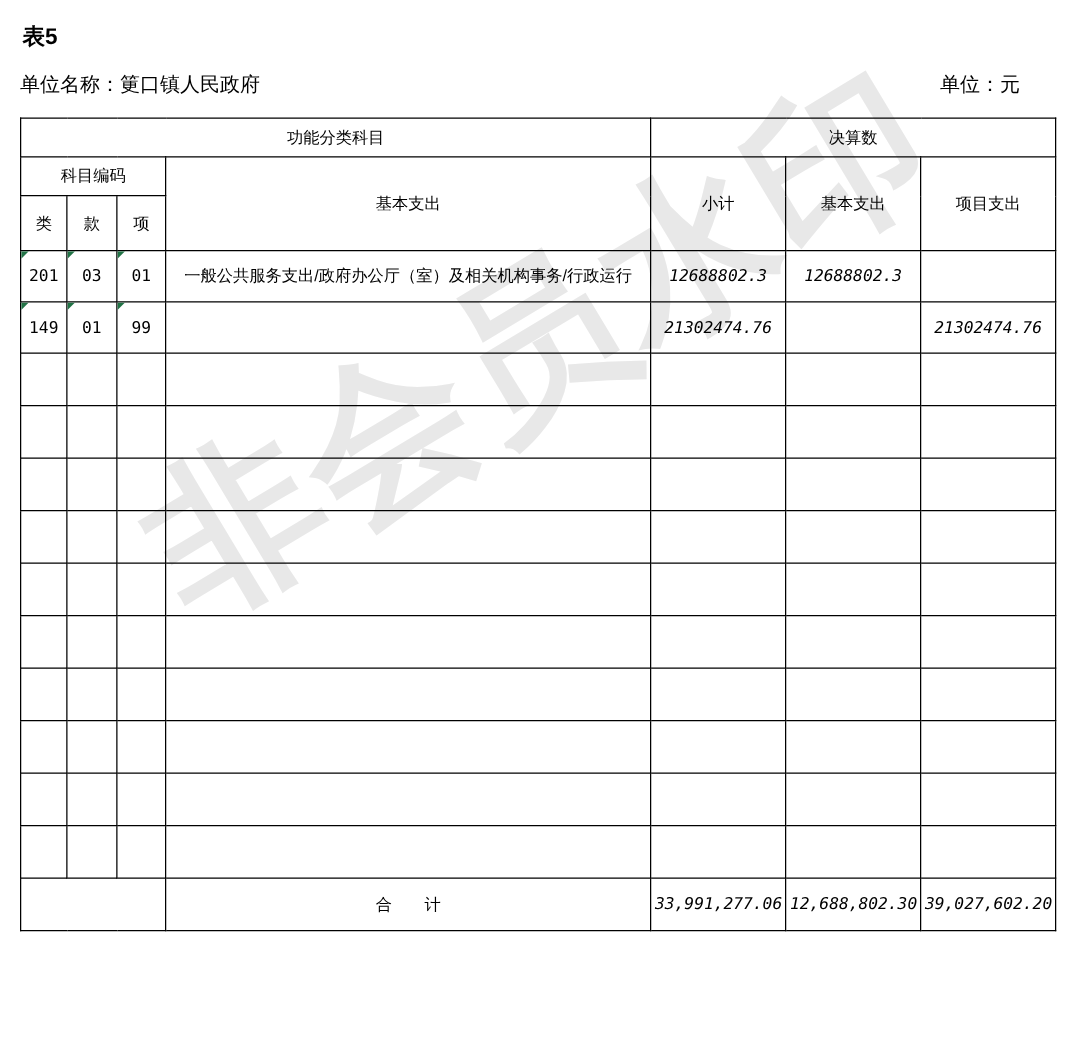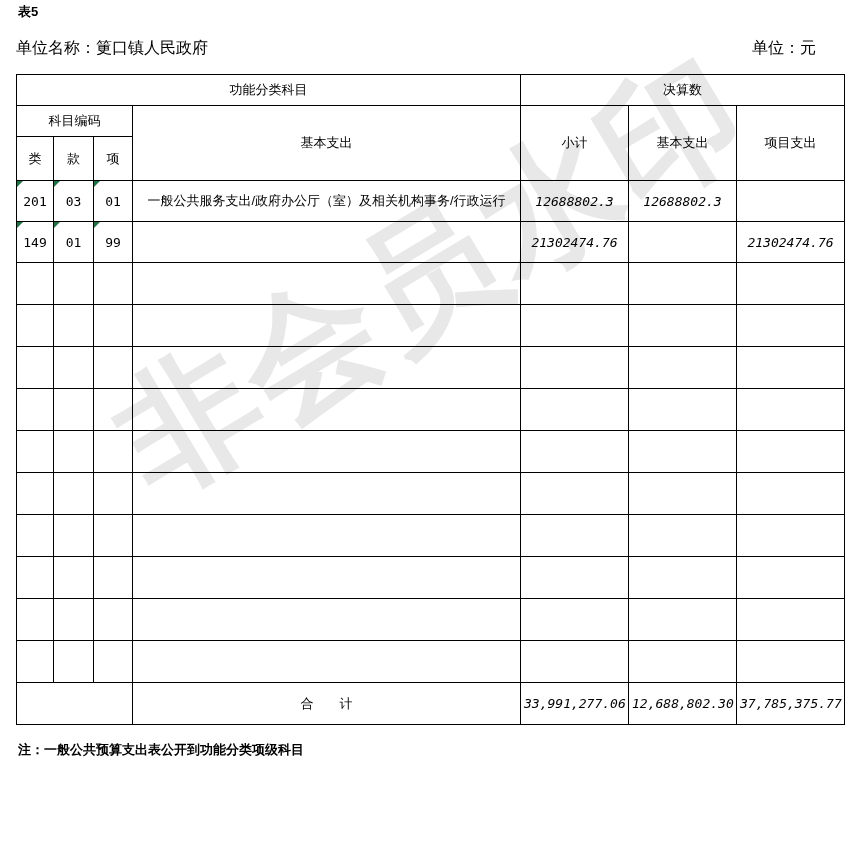--- a/index.html
+++ b/index.html
@@ -7,21 +7,21 @@
     width:860px;height:843px;background:#ffffff;position:relative;overflow:hidden;
     font-family:"Liberation Sans", sans-serif;color:#000;
   }
   .watermark{
     position:absolute;left:55px;top:145px;width:750px;height:260px;
     line-height:260px;text-align:center;font-size:138px;font-weight:bold;
     color:#e8e8e8;transform:rotate(-31deg);white-space:nowrap;
     z-index:0;pointer-events:none;letter-spacing:2px;
   }
   .content{position:relative;z-index:1;}
-  .page-tag{font-size:13px;font-weight:bold;padding:3px 0 0 18px;}
+  .page-tag{font-size:18px;font-weight:bold;padding:17px 0 0 18px;}
   .page-title{
     text-align:center;font-size:26px;font-weight:bold;margin-top:21px;
     letter-spacing:1px;
   }
   .unit-row{
     display:flex;justify-content:space-between;align-items:flex-end;
     margin:17px 44px 0 16px;font-size:16px;
   }
   table.budget{
     border-collapse:collapse;table-layout:fixed;width:828px;
@@ -192,19 +192,18 @@
           <td></td>
           <td></td>
           <td></td>
           <td></td>
         </tr>
         <tr class="total-row">
           <td colspan="3"></td>
           <td class="tlabel">合　　计</td>
           <td class="tnum">33,991,277.06</td>
           <td class="tnum">12,688,802.30</td>
-          <td class="tnum">37,785,375.77</td>
+          <td class="tnum">39,027,602.20</td>
         </tr>
       </tbody>
   </table>
 
-  <div class="note">注：一般公共预算支出表公开到功能分类项级科目</div>
 </div>
 
 </body></html>

